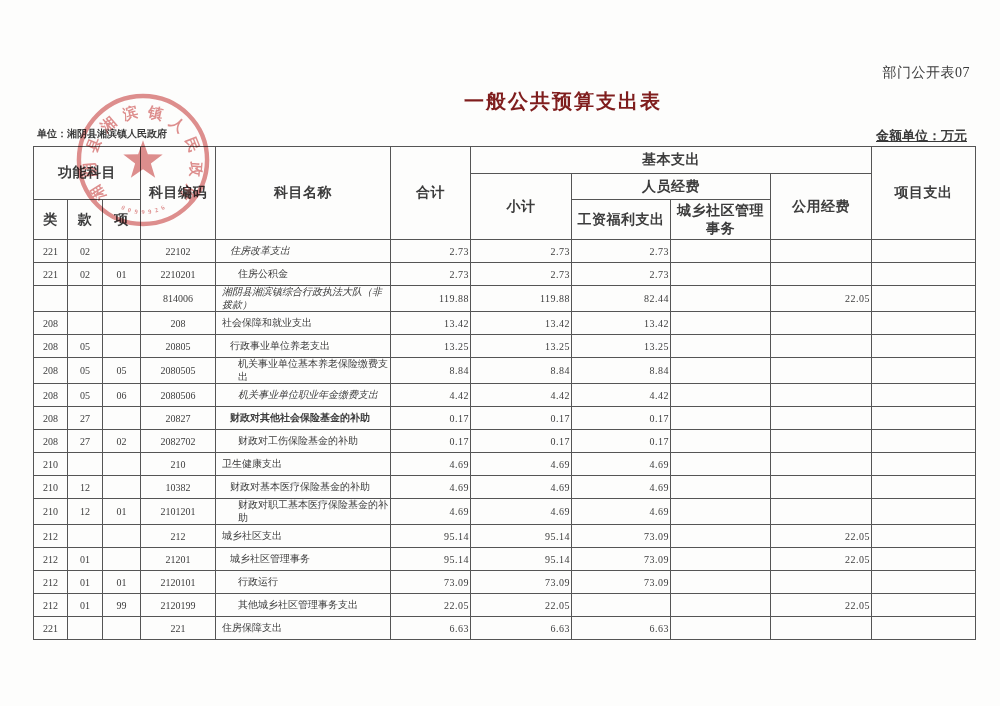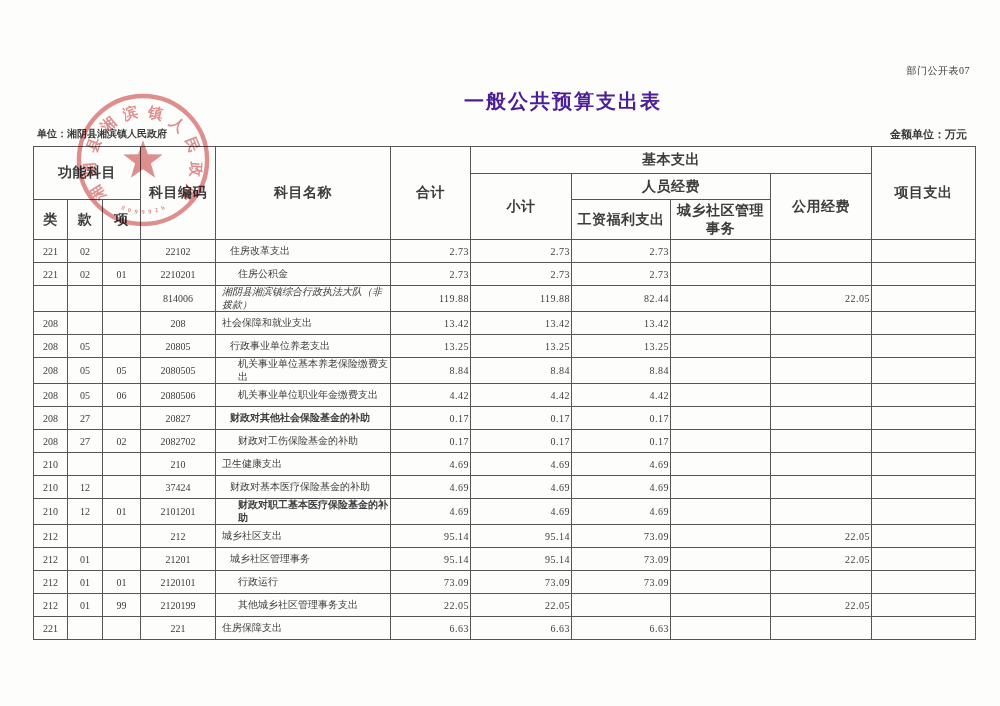--- a/index.html
+++ b/index.html
@@ -1,24 +1,24 @@
 <!DOCTYPE html>
 <html><head>
 <meta charset="utf-8">
 <style>
   html,body{margin:0;padding:0;}
   body{
     width:1000px;height:706px;position:relative;overflow:hidden;
     background:#fdfdfc;color:#3a3a3a;
     font-family:"Liberation Serif","DejaVu Serif",serif;
   }
-  .corner-label{position:absolute;top:64px;right:30px;font-size:10px;letter-spacing:.5px;}
-  .doc-title{position:absolute;top:88px;left:464px;font-size:20px;font-weight:700;letter-spacing:2px;color:#4c1d95;}
+  .corner-label{position:absolute;top:64px;right:30px;font-size:14px;letter-spacing:.5px;}
+  .doc-title{position:absolute;top:88px;left:464px;font-size:20px;font-weight:700;letter-spacing:2px;color:#7f1d1d;}
   .unit-label{position:absolute;top:127px;left:37px;font-size:10px;font-weight:700;}
-  .amount-label{position:absolute;top:127px;right:33px;font-size:11px;font-weight:600;}
+  .amount-label{position:absolute;top:127px;right:33px;font-size:13px;font-weight:600;text-decoration:underline;}
 
   table.budget{
     position:absolute;left:33px;top:146px;width:942px;
     border-collapse:collapse;table-layout:fixed;
   }
   .budget th,.budget td{
     border:1px solid #555;padding:0 1px;vertical-align:middle;
     overflow:hidden;color:#3c3c3c;
   }
   .budget thead th{font-size:14px;font-weight:600;text-align:center;letter-spacing:.5px;}
@@ -80,21 +80,21 @@
       <th>工资福利支出</th>
       <th>城乡社区管理事务</th>
     </tr>
   </thead>
   <tbody>
       <tr>
         <td class="c-center">221</td>
         <td class="c-center">02</td>
         <td class="c-center"></td>
         <td class="c-center">22102</td>
-        <td class="c-name" style="padding-left: 14px;">住房改革支出</td>
+        <td class="c-name" style="padding-left: 14px; font-style: italic;">住房改革支出</td>
         <td class="c-num">2.73</td>
         <td class="c-num">2.73</td>
         <td class="c-num">2.73</td>
         <td class="c-num"></td>
         <td class="c-num"></td>
         <td class="c-num"></td>
       </tr>
       <tr>
         <td class="c-center">221</td>
         <td class="c-center">02</td>
@@ -158,21 +158,21 @@
         <td class="c-num">8.84</td>
         <td class="c-num"></td>
         <td class="c-num"></td>
         <td class="c-num"></td>
       </tr>
       <tr>
         <td class="c-center">208</td>
         <td class="c-center">05</td>
         <td class="c-center">06</td>
         <td class="c-center">2080506</td>
-        <td class="c-name" style="padding-left: 22px;">机关事业单位职业年金缴费支出</td>
+        <td class="c-name" style="padding-left: 22px; font-style: italic;">机关事业单位职业年金缴费支出</td>
         <td class="c-num">4.42</td>
         <td class="c-num">4.42</td>
         <td class="c-num">4.42</td>
         <td class="c-num"></td>
         <td class="c-num"></td>
         <td class="c-num"></td>
       </tr>
       <tr>
         <td class="c-center">208</td>
         <td class="c-center">27</td>
@@ -209,35 +209,35 @@
         <td class="c-num">4.69</td>
         <td class="c-num">4.69</td>
         <td class="c-num"></td>
         <td class="c-num"></td>
         <td class="c-num"></td>
       </tr>
       <tr>
         <td class="c-center">210</td>
         <td class="c-center">12</td>
         <td class="c-center"></td>
-        <td class="c-center">37424</td>
+        <td class="c-center">10382</td>
         <td class="c-name" style="padding-left: 14px;">财政对基本医疗保险基金的补助</td>
         <td class="c-num">4.69</td>
         <td class="c-num">4.69</td>
         <td class="c-num">4.69</td>
         <td class="c-num"></td>
         <td class="c-num"></td>
         <td class="c-num"></td>
       </tr>
       <tr>
         <td class="c-center">210</td>
         <td class="c-center">12</td>
         <td class="c-center">01</td>
         <td class="c-center">2101201</td>
-        <td class="c-name" style="padding-left: 22px; font-weight: bold;">财政对职工基本医疗保险基金的补助</td>
+        <td class="c-name" style="padding-left: 22px;">财政对职工基本医疗保险基金的补助</td>
         <td class="c-num">4.69</td>
         <td class="c-num">4.69</td>
         <td class="c-num">4.69</td>
         <td class="c-num"></td>
         <td class="c-num"></td>
         <td class="c-num"></td>
       </tr>
       <tr>
         <td class="c-center">212</td>
         <td class="c-center"></td>

